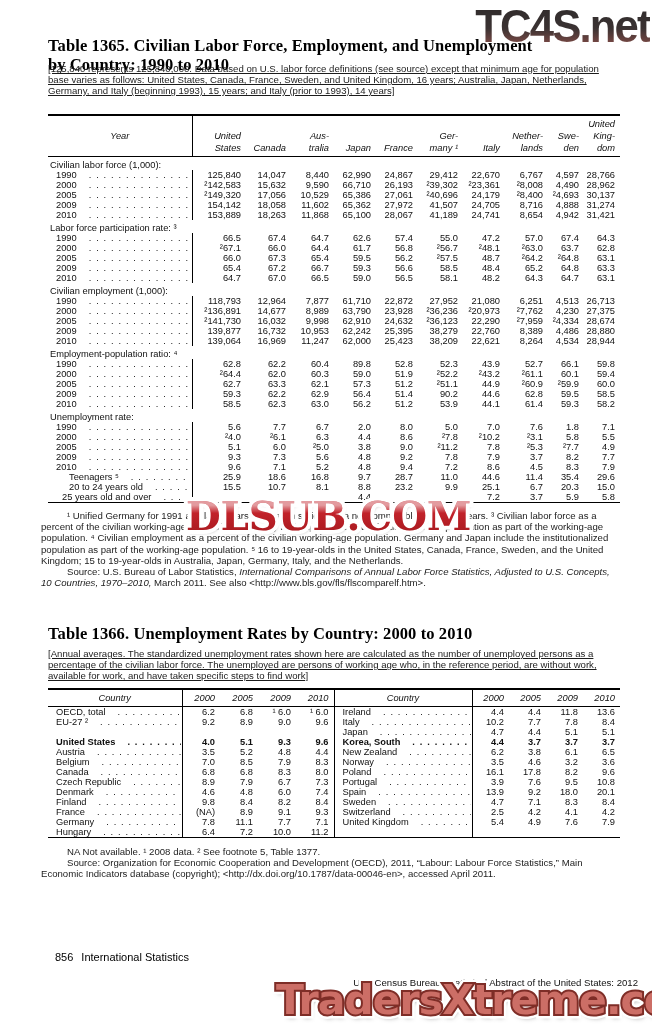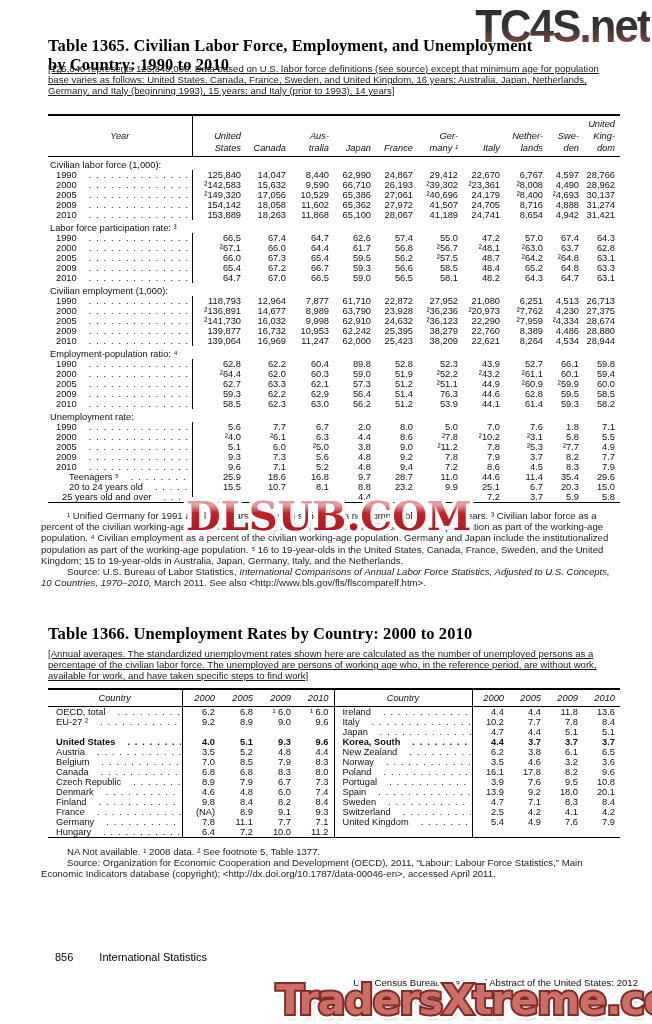--- a/index.html
+++ b/index.html
@@ -46,21 +46,21 @@
   .ind3 { padding-left:21px; }
   .vl { border-left:1px solid #000; }
   tr.boldrow td { font-weight:bold; }
   
   .fnblock { position:absolute; left:41px; width:582px; font-size:9.6px; line-height:11.2px; color:#1c1c1c; }
   .t65-fn { top:510px; }
   .t66-fn { top:846px; }
   .fnblock p { margin:0; text-indent:26px; }
   
   .footer-left { position:absolute; left:55px; top:951px; font-size:11px; color:#000; }
-  .footer-left .pgnum { margin-right:26px; }
+  .footer-left .pgnum { margin-right:8px; }
   .credit { position:absolute; right:14px; top:977px; font-size:9.6px; color:#111; }
   
   .wm { position:absolute; white-space:nowrap; z-index:30; }
   .wm .lay { position:absolute; left:0; top:0; }
   .wm .base { position:static; }
   .wm-tc4s {
     top:-2px; right:2px; font-family:"Liberation Sans","DejaVu Sans",sans-serif;
     font-weight:bold; font-size:47px; letter-spacing:-2px; transform:scaleX(0.93); transform-origin:top right;
     background:linear-gradient(180deg,#2f2b2b 10%,#3a3232 55%,#93524c 95%);
     -webkit-background-clip:text; background-clip:text; color:transparent; z-index:5;
@@ -469,21 +469,21 @@
             <div class="leader ind1">
               <span class="lbl">2009</span>
               <span class="dots"></span>
             </div>
           </td>
           <td class="num vl">59.3</td>
           <td class="num">62.2</td>
           <td class="num">62.9</td>
           <td class="num">56.4</td>
           <td class="num">51.4</td>
-          <td class="num">76.3</td>
+          <td class="num">90.2</td>
           <td class="num">44.6</td>
           <td class="num">62.8</td>
           <td class="num">59.5</td>
           <td class="num">58.5</td>
         </tr>
         <tr>
           <td class="stub">
             <div class="leader ind1">
               <span class="lbl">2010</span>
               <span class="dots"></span>

